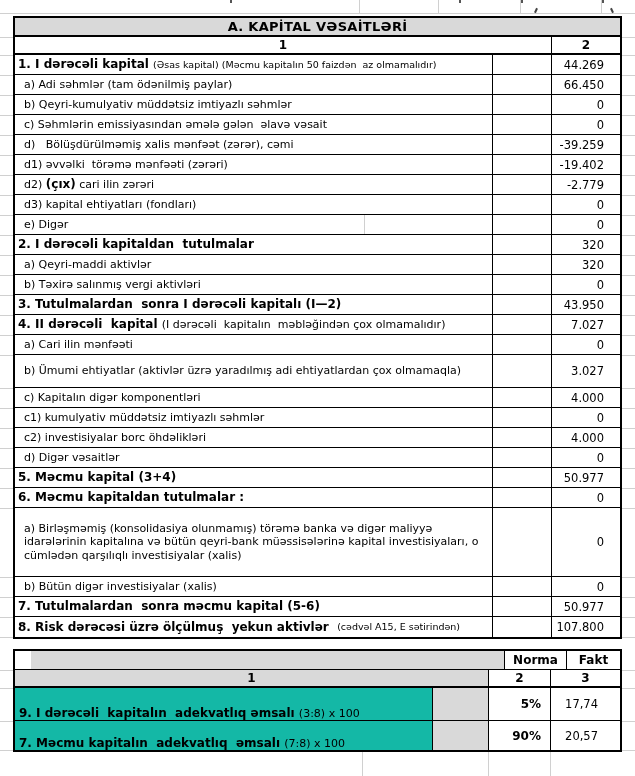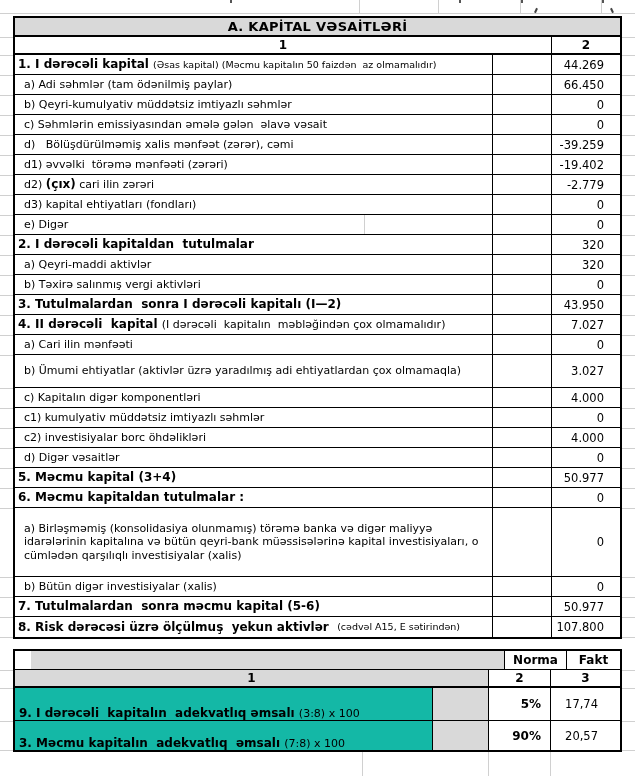--- a/index.html
+++ b/index.html
@@ -236,21 +236,21 @@
     <div class="t2h-fakt" style="justify-content:center;padding:0;">3</div>
   </div>
   <div id="t2-rows">
       <div class="t2-row" style="height: 33px;">
         <div class="t2-label"><span class="wrap b">9. I dərəcəli  kapitalın  adekvatlıq əmsalı </span><span class="wrap">(3:8) x 100</span></div>
         <div class="t2-small"></div>
         <div class="t2-norma">5%</div>
         <div class="t2-fakt">17,74</div>
       </div>
       <div class="t2-row" style="height: 29px;">
-        <div class="t2-label"><span class="wrap b">3. Məcmu kapitalın  adekvatlıq  əmsalı </span><span class="wrap">(7:8) x 100</span></div>
+        <div class="t2-label"><span class="wrap b">7. Məcmu kapitalın  adekvatlıq  əmsalı </span><span class="wrap">(7:8) x 100</span></div>
         <div class="t2-small"></div>
         <div class="t2-norma">90%</div>
         <div class="t2-fakt">20,57</div>
       </div>
     </div>
 </div>
 
 <div class="gl-h" style="left: 0px; width: 13px; top: 37px;"></div>
 <div class="gl-h" style="left: 622px; width: 13px; top: 37px;"></div>
 <div class="gl-h" style="left: 0px; width: 13px; top: 55px;"></div>

